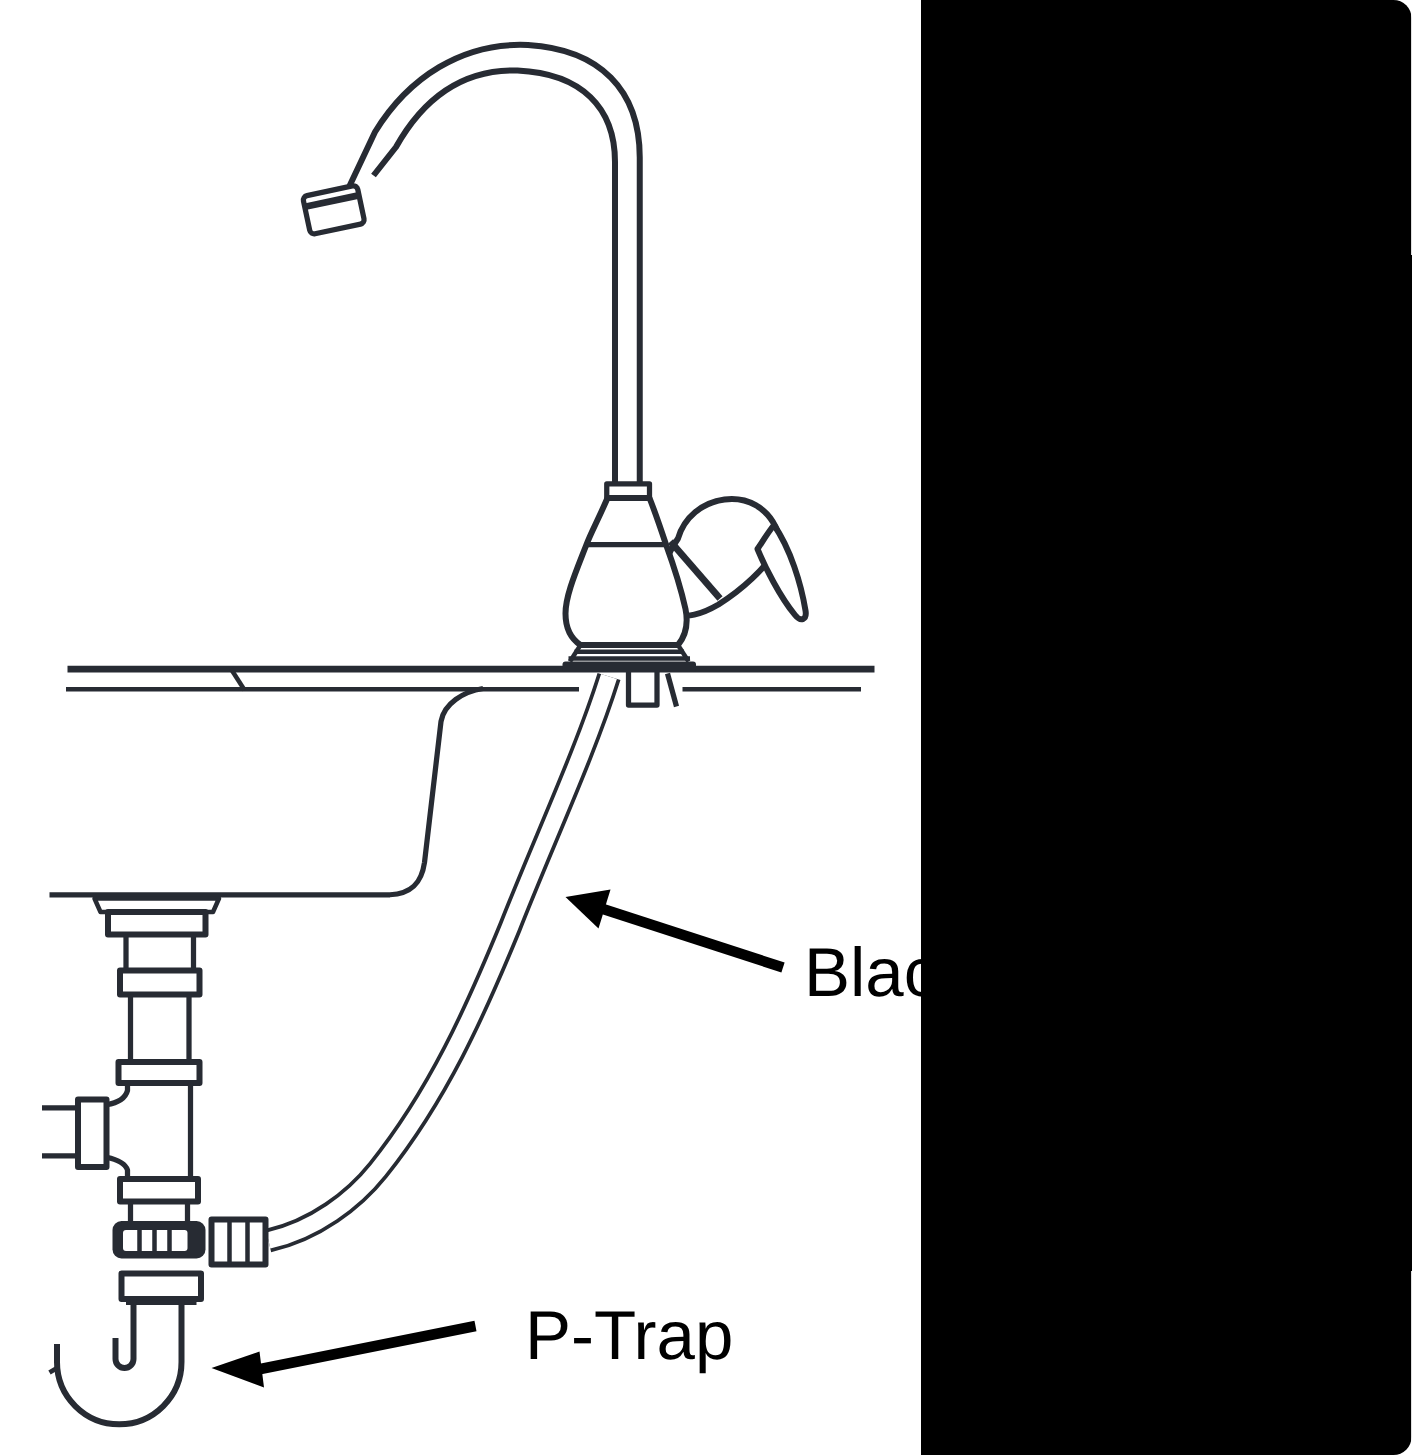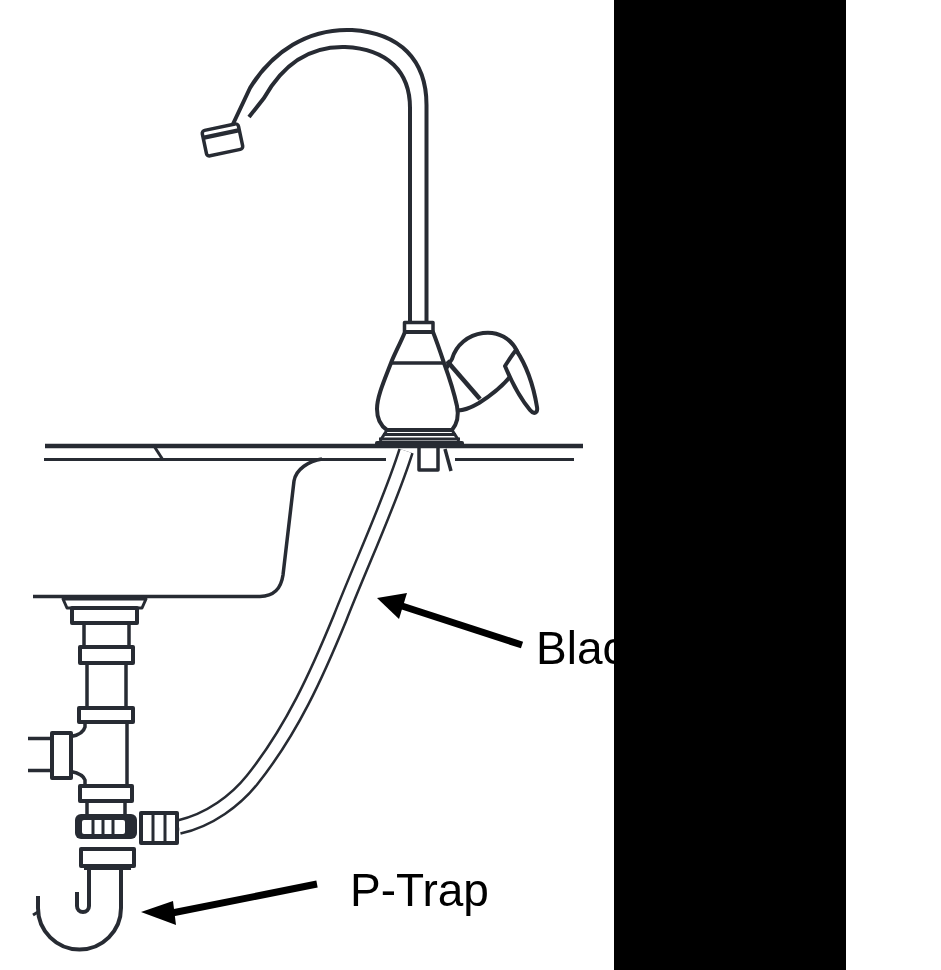--- a/index.html
+++ b/index.html
@@ -2,22 +2,22 @@
 <html style="--line: #272b33; --text: #000000; --overlay: #000000; --bg: #ffffff;"><head>
 <meta charset="utf-8">
 <style>
   :root{
     --line:#272b33;
     --text:#000000;
     --overlay:#000000;
     --bg:#ffffff;
   }
   html,body{margin:0;padding:0;background:var(--bg);}
-  .stage{position:relative;width:846px;height:970px;background:var(--bg);overflow:hidden;
-         font-family:"Liberation Sans",sans-serif;}
+  .stage{position:relative;width:941px;height:970px;background:var(--bg);overflow:hidden;
+         font-family:"Liberation Sans",sans-serif;border-radius:12px;}
   svg{position:absolute;left:0;top:0;}
   svg *{vector-effect:none;}
   .ln{fill:none;stroke:var(--line);stroke-linejoin:round;}
   .s3{stroke-width:3px;}
   .s35{stroke-width:3.5px;}
   .s4{stroke-width:4px;}
   .s45{stroke-width:4.5px;}
   .fw{fill:#ffffff;stroke:var(--line);stroke-linejoin:round;}
   .fd{fill:var(--line);stroke:none;}
   .arrow-line{fill:none;stroke:var(--text);stroke-width:7px;}

